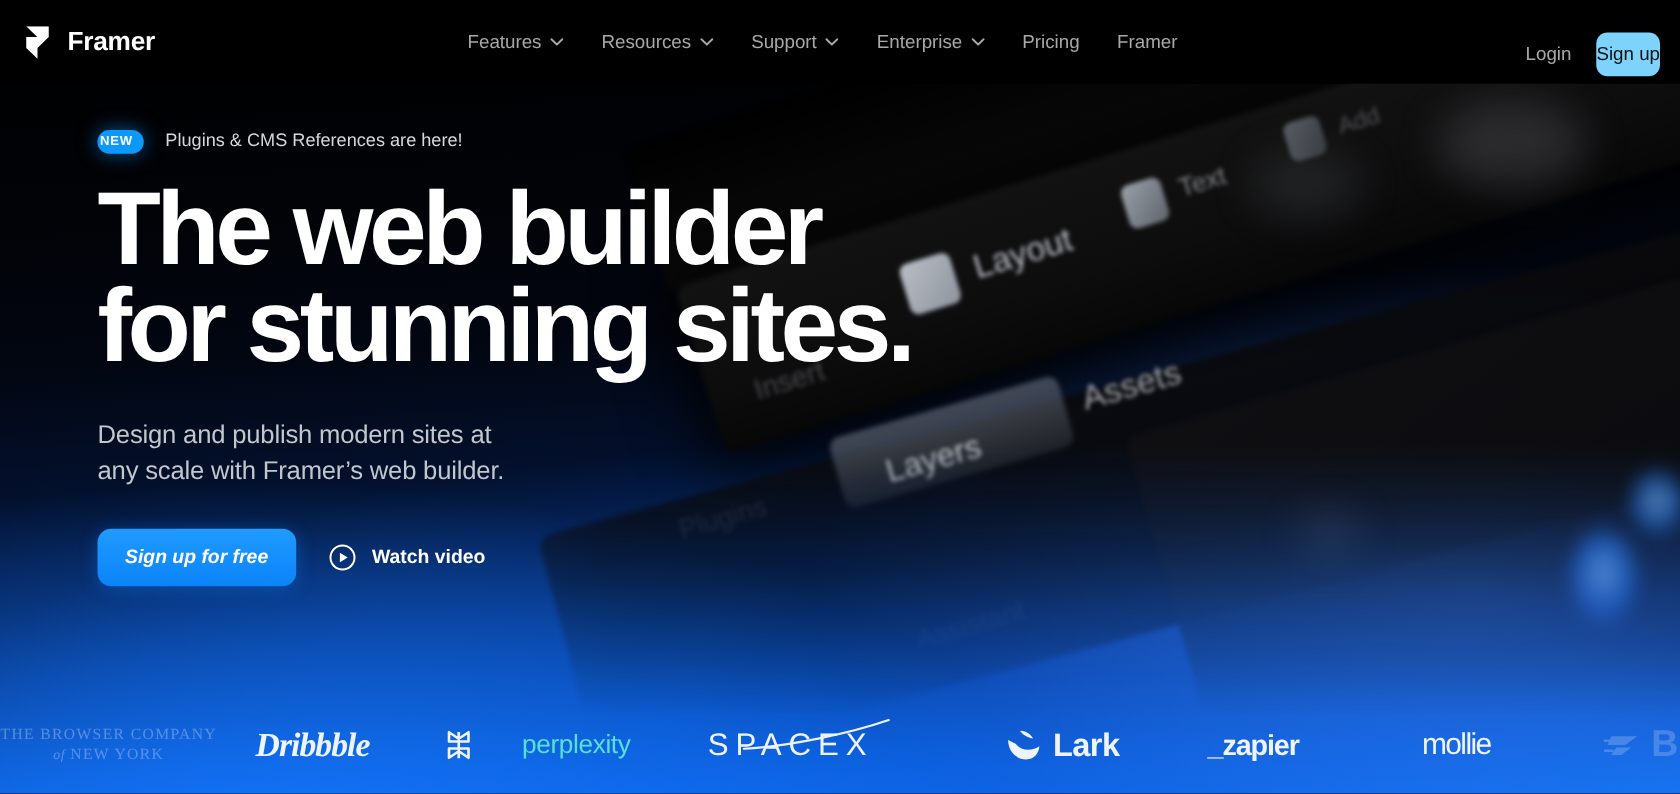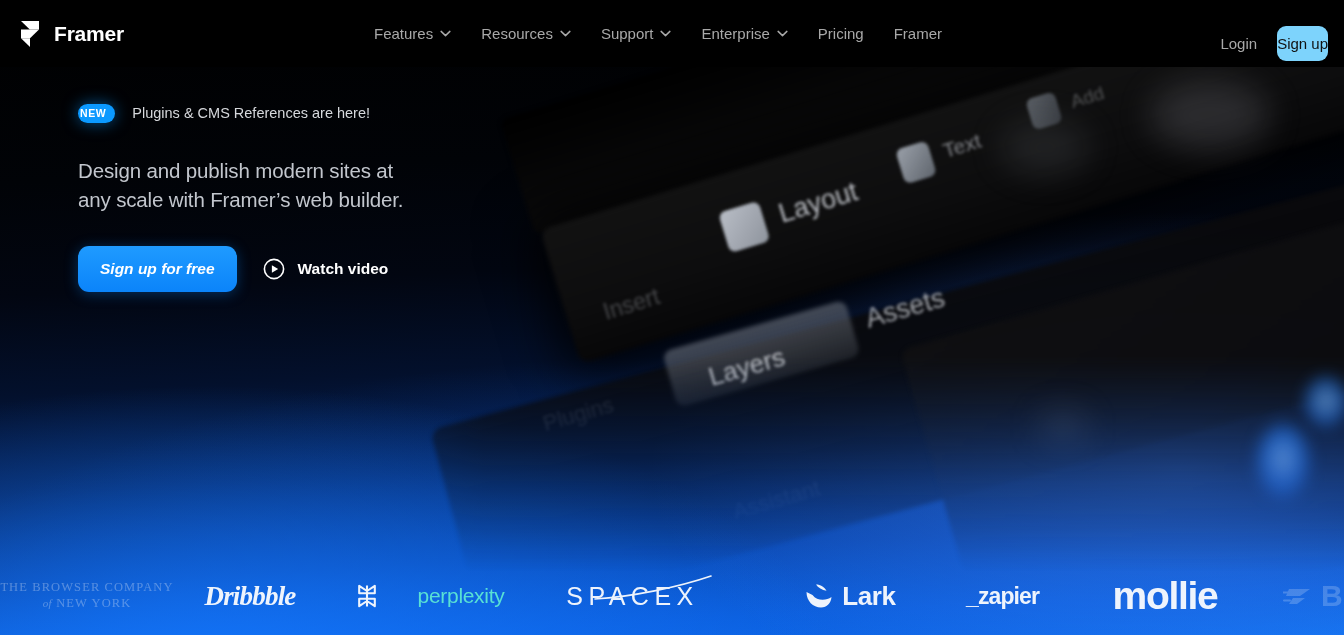--- a/index.html
+++ b/index.html
@@ -244,21 +244,21 @@
   .spacex-wm {
     font-size:25px; font-weight:400; letter-spacing:5.5px; color:#fff;
     position:relative; font-family:"Liberation Sans", sans-serif;
   }
   .spacex-swoosh { position:absolute; right:-14px; top:-7px; }
 
   .lark-wm { display:flex; align-items:center; gap:8px; }
   .lark-txt { font-size:26px; font-weight:600; letter-spacing:-0.4px; color:#fff; }
 
   .zapier-wm { font-size:23px; font-weight:700; letter-spacing:-0.9px; color:#fff; }
-  .mollie-wm { font-size:39px; font-weight:700; letter-spacing:-1.3px; color:#fff; }
+  .mollie-wm { font-size:24px; font-weight:400; letter-spacing:-1.3px; color:#fff; }
   .bird-wm { display:flex; align-items:center; gap:8px; }
   .bird-txt { font-size:30px; font-weight:700; letter-spacing:-0.6px; color:#fff; }
 </style>
 </head>
 <body>
 
 <div class="page">
 
   <div class="hero-bg"></div>
 
@@ -358,20 +358,22 @@
 
   </nav>
 
   <div class="hero">
 
     <div class="announce">
       <span class="new-badge">NEW</span>
       <span class="announce-text">Plugins &amp; CMS References are here!</span>
     </div>
 
+    <h1 class="headline">The web builder
+for stunning sites.</h1>
 
     <p class="subhead">Design and publish modern sites at
 any scale with Framer’s web builder.</p>
 
     <div class="cta-row">
       <button class="cta-primary">Sign up for free</button>
       <button class="cta-secondary">
         <svg class="play-ic" viewBox="0 0 22 22">
           <circle cx="11" cy="11" r="9.6" fill="none" stroke="#ffffff" stroke-width="1.6"></circle>
           <path d="M8.9 7.2 L15.2 11 L8.9 14.8 Z" fill="#ffffff"></path>

